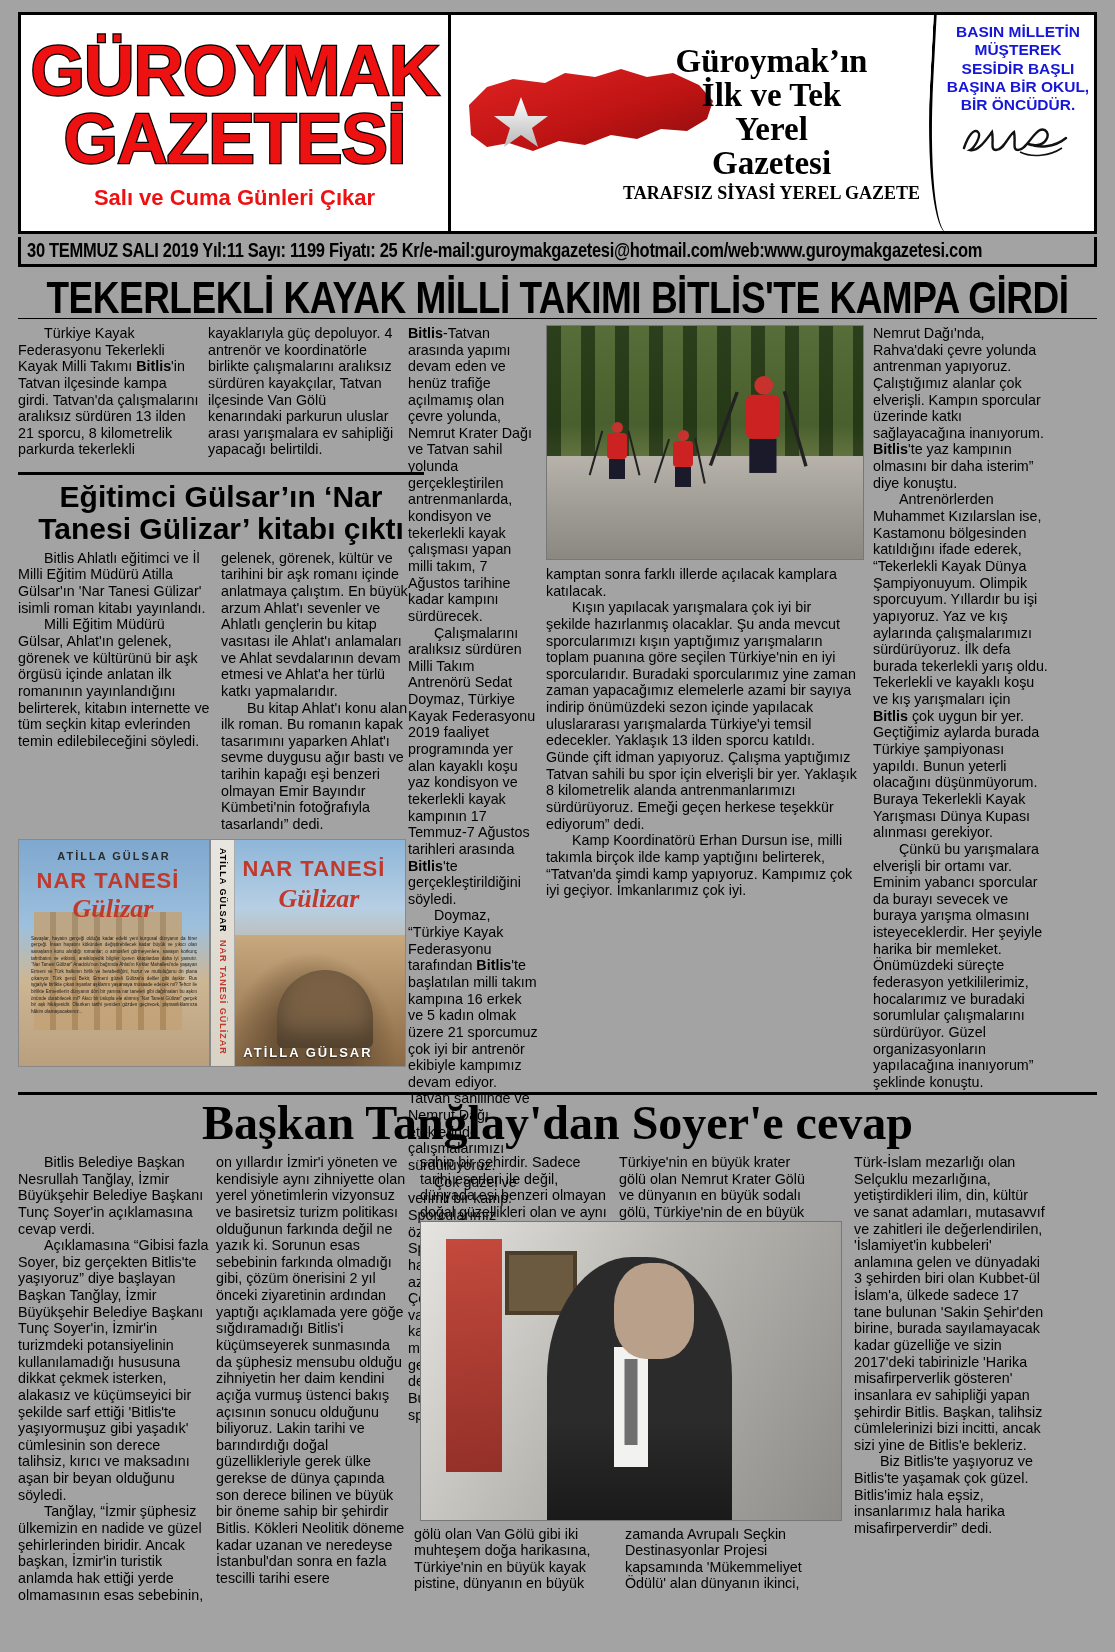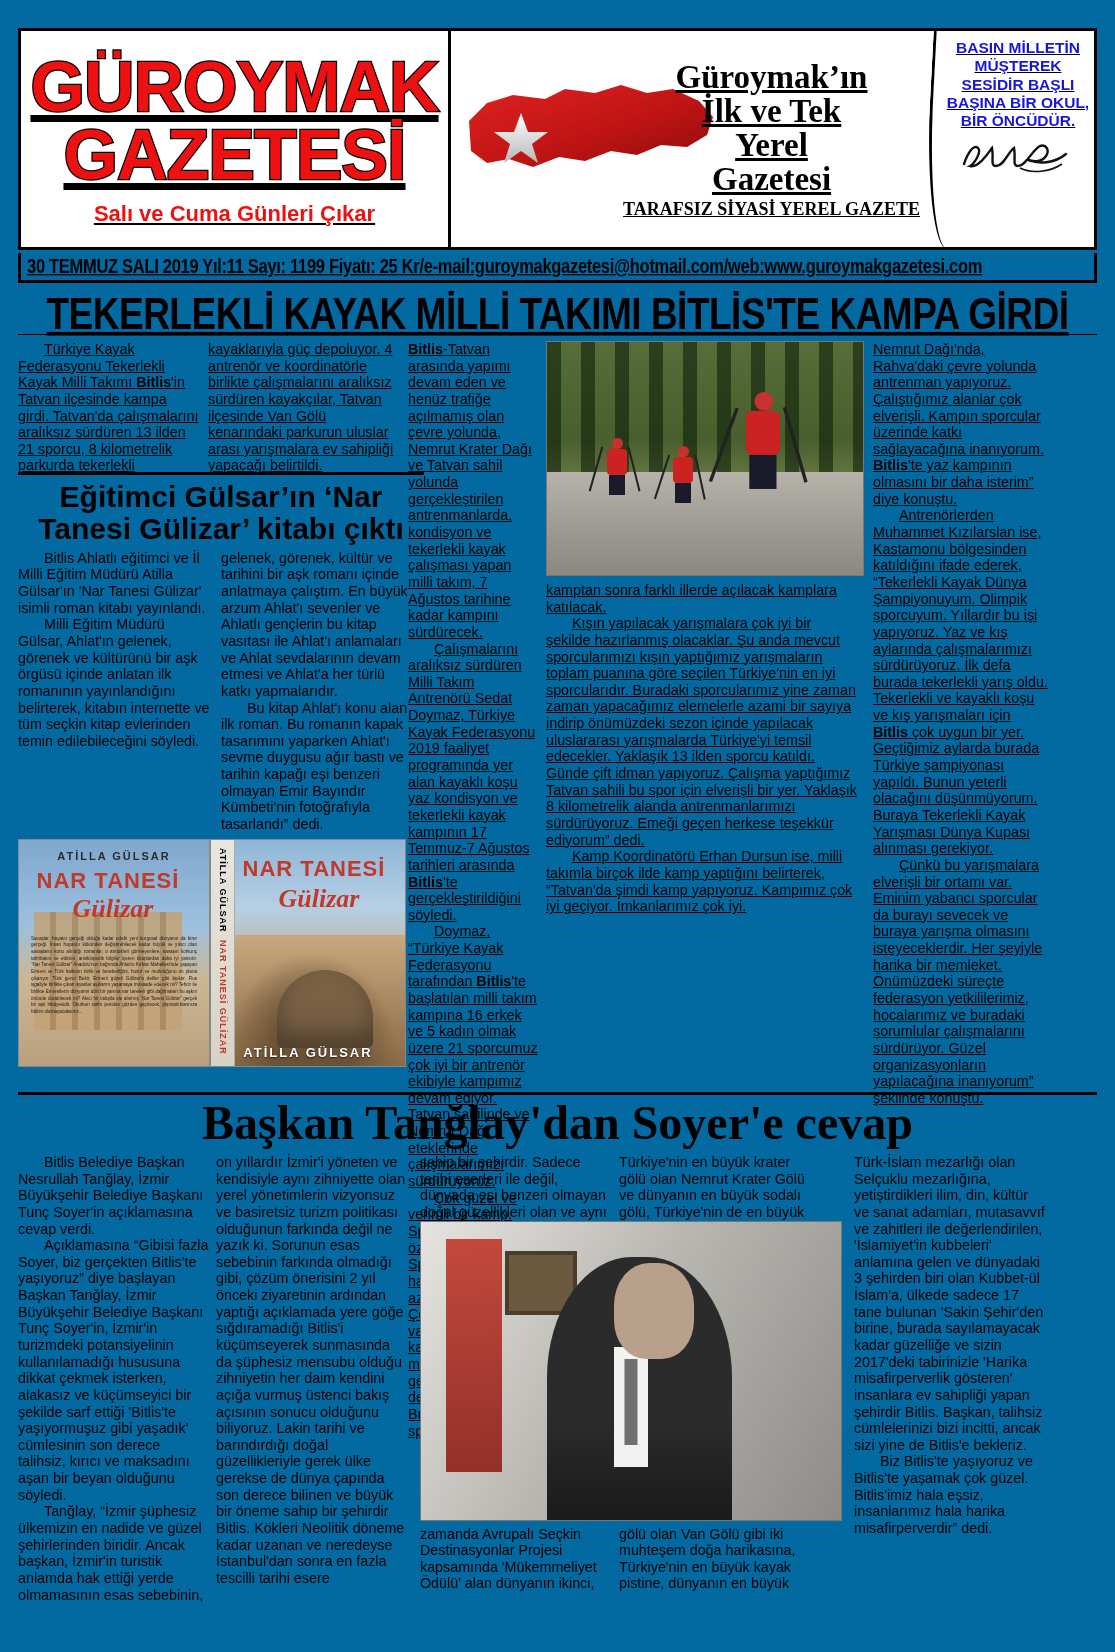--- a/index.html
+++ b/index.html
@@ -8,24 +8,23 @@
     width: 1115px;
     height: 1652px;
     background: #ffffff;
     font-family: "Liberation Sans", sans-serif;
     overflow: hidden;
   }
 
   .page {
     width: 1115px;
     height: 1652px;
-    background: #0369a1;
-    padding: 28px 18px 6px 18px;
-    position: relative;
-    text-decoration: underline;
+    background: #a3a3a3;
+    padding: 12px 18px 6px 18px;
+    position: relative;
   }
 
   
   .masthead {
     display: flex;
     border: 3px solid #000;
     height: 222px;
     background: #fff;
     position: relative;
   }
@@ -459,26 +458,26 @@
           <div class="bp-bg"></div>
           <div class="bp-flag"></div>
           <div class="bp-frame"></div>
           <div class="bp-person"></div>
           <div class="bp-shirt"></div>
           <div class="bp-tie"></div>
           <div class="bp-head"></div>
         </div>
 
         <div style="display:flex; margin-top:5px;">
+          <div class="col" style="width:205px;">
+            <p class="noind">gölü olan Van Gölü gibi iki muhteşem doğa harikasına, Türkiye'nin en büyük kayak pistine, dünyanın en büyük</p>
+          </div>
           <div class="col" style="width:205px; padding-left:6px;">
             <p class="noind">zamanda Avrupalı Seçkin Destinasyonlar Projesi kapsamında 'Mükemmeliyet Ödülü' alan dünyanın ikinci,</p>
           </div>
-          <div class="col" style="width:205px;">
-            <p class="noind">gölü olan Van Gölü gibi iki muhteşem doğa harikasına, Türkiye'nin en büyük kayak pistine, dünyanın en büyük</p>
-          </div>
         </div>
       </div>
 
       <div class="col bot-c" style="width:205px; padding-left:6px;">
         <p class="noind">Türk-İslam mezarlığı olan Selçuklu mezarlığına, yetiştirdikleri ilim, din, kültür ve sanat adamları, mutasavvıf ve zahitleri ile değerlendirilen, 'İslamiyet'in kubbeleri' anlamına gelen ve dünyadaki 3 şehirden biri olan Kubbet-ül İslam'a, ülkede sadece 17 tane bulunan 'Sakin Şehir'den birine, burada sayılamayacak kadar güzelliğe ve sizin 2017'deki tabirinizle 'Harika misafirperverlik gösteren' insanlara ev sahipliği yapan şehirdir Bitlis. Başkan, talihsiz cümlelerinizi bizi incitti, ancak sizi yine de Bitlis'e bekleriz.</p>
         <p>Biz Bitlis'te yaşıyoruz ve Bitlis'te yaşamak çok güzel. Bitlis'imiz hala eşsiz, insanlarımız hala harika misafirperverdir” dedi.</p>
       </div>
     </div>
   </div>
 

